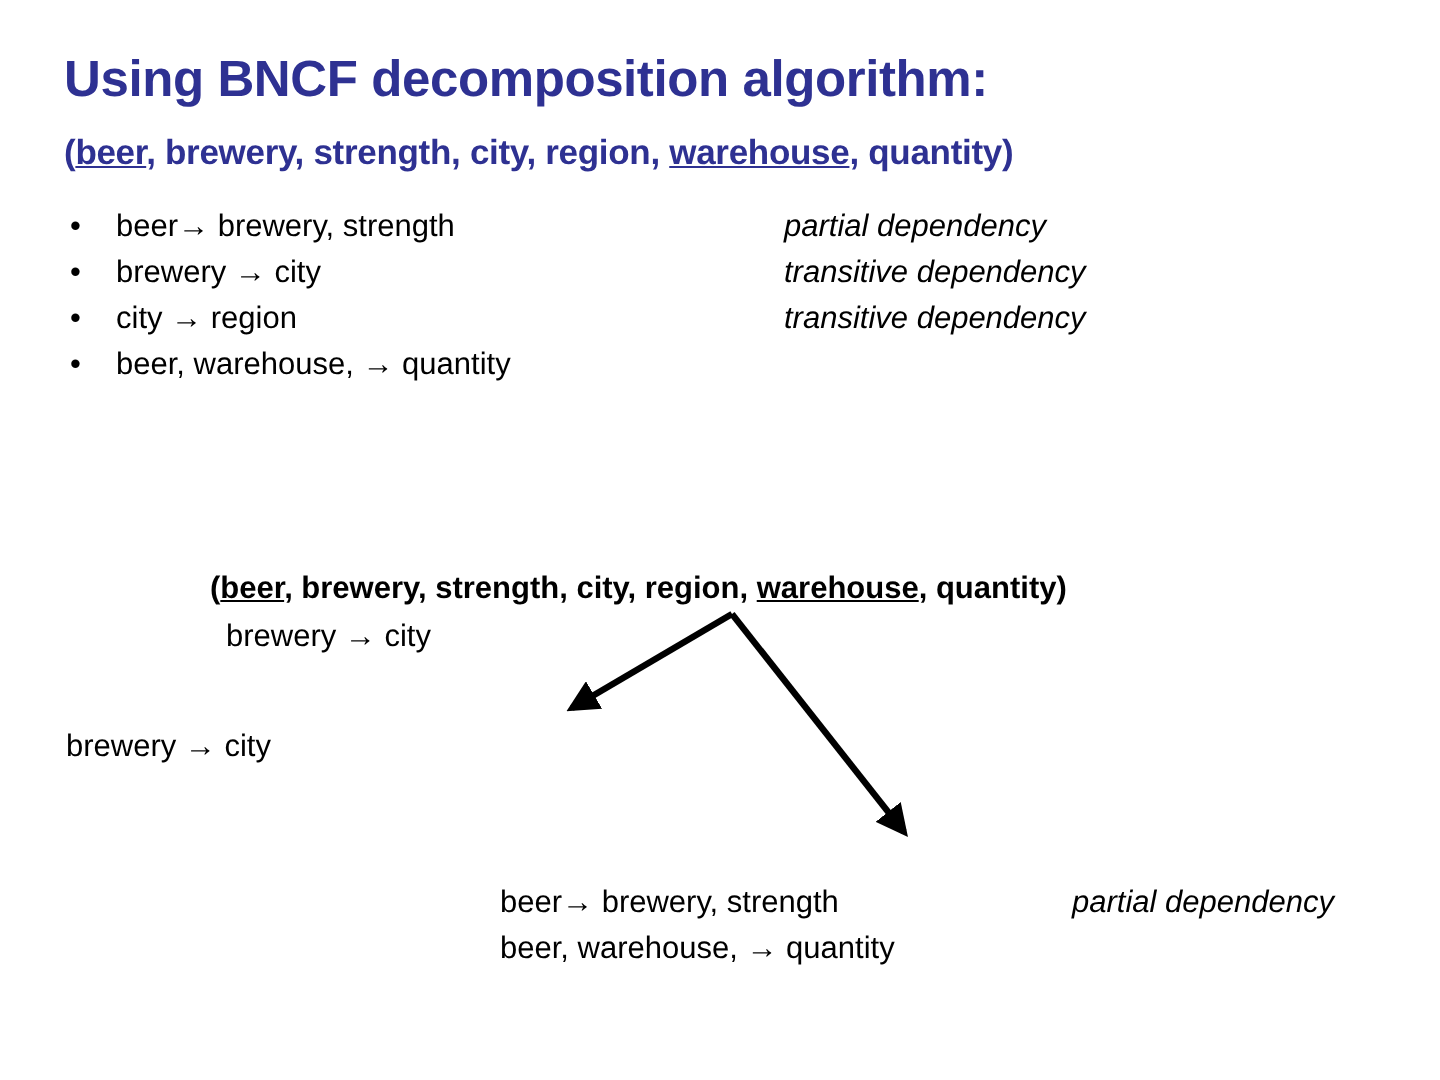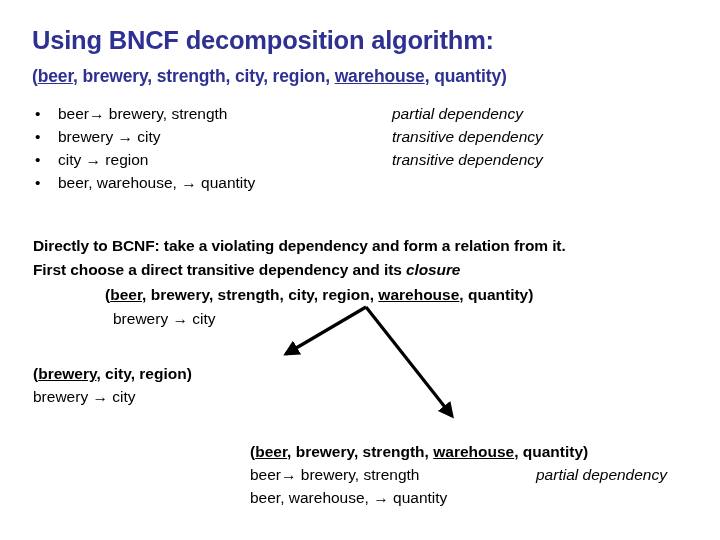--- a/index.html
+++ b/index.html
@@ -192,43 +192,37 @@
     </div>
 
     <div class="bullet-row">
       <span class="bullet-dot">•</span>
       <span class="bullet-text">beer, warehouse, → quantity</span>
       <span class="bullet-note"></span>
     </div>
 
   </div>
 
-  <div class="para">
-    <div>Directly to BCNF: take a violating dependency and form a relation from it.</div>
-    <div><span>First choose a direct transitive dependency and its </span><i>closure</i></div>
-  </div>
 
   <div class="mid-rel"><span>(</span><u>beer</u><span>, brewery, strength, city, region, </span><u>warehouse</u><span>, quantity)</span></div>
 
   <div class="mid-fd">brewery → city</div>
 
   <svg class="arrows" viewBox="0 0 720 540" width="720" height="540">
     <defs>
       <marker id="arrowhead" markerWidth="5" markerHeight="5" refX="4" refY="2.5" orient="auto">
         <polygon points="0,0 5,2.5 0,5" fill="#000000"></polygon>
       </marker>
     </defs>
     <line x1="366" y1="307" x2="286" y2="354" stroke="#000000" stroke-width="3.2" marker-end="url(#arrowhead)"></line>
     <line x1="366" y1="307" x2="452" y2="416" stroke="#000000" stroke-width="3.2" marker-end="url(#arrowhead)"></line>
   </svg>
 
   <div class="left-block">
-    <div class="rel"><span>(</span><u>brewery</u><span>, city, region)</span></div>
     <div class="fd">brewery → city</div>
   </div>
 
   <div class="right-block">
-    <div class="rel"><span>(</span><u>beer</u><span>, brewery, strength, </span><u>warehouse</u><span>, quantity)</span></div>
     <div class="fd"><span>beer→ brewery, strength</span><span class="note">partial dependency</span></div>
     <div class="fd">beer, warehouse, → quantity</div>
   </div>
 
 </div>
 
 </body></html>

